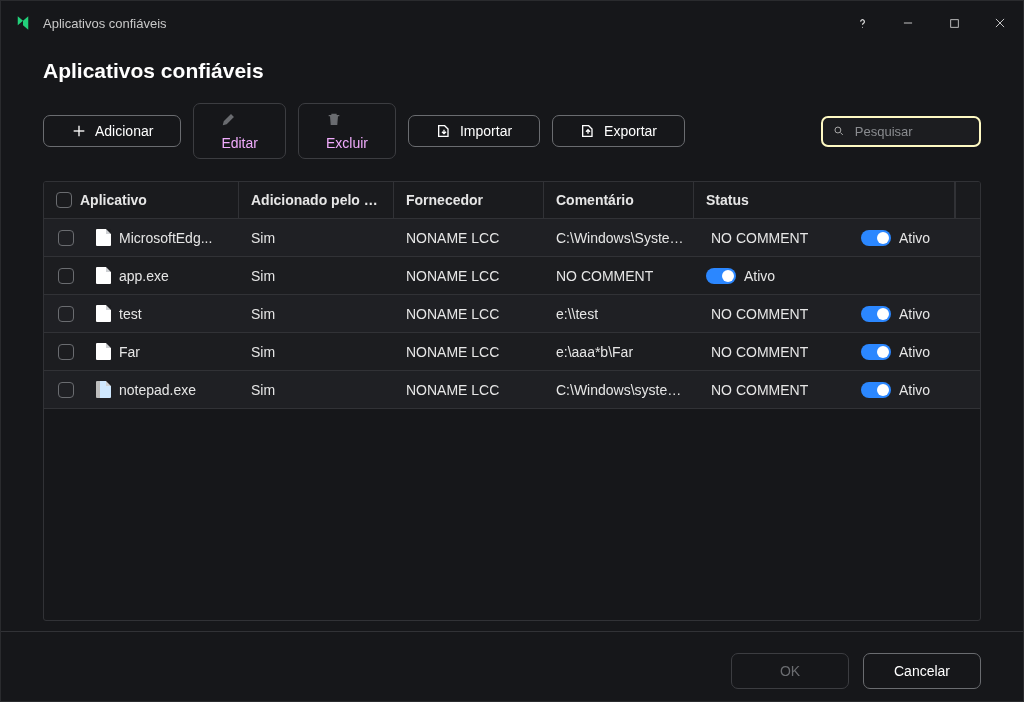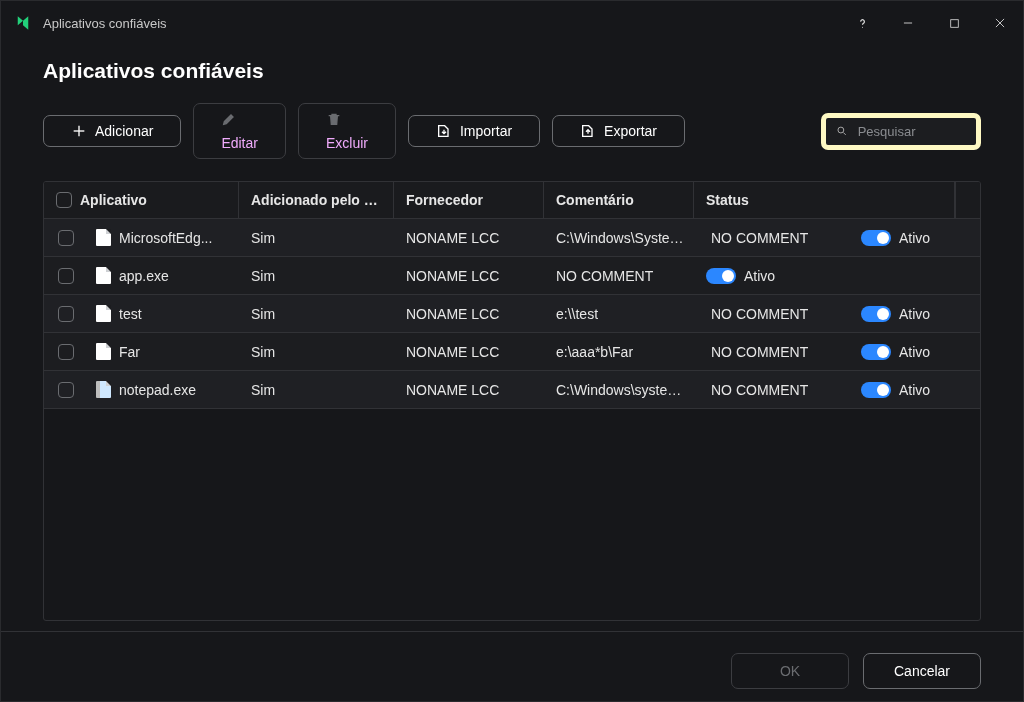--- a/index.html
+++ b/index.html
@@ -74,21 +74,21 @@
     cursor: default;
     flex-direction: column;
   }
   .btn svg { width: 16px; height: 16px; }
   .btn.disabled svg { stroke: #6a6c70; fill: #6a6c70; }
   .toolbar .spacer { flex: 1; }
   .search-box {
     display: flex;
     align-items: center;
     gap: 10px;
-    border: 5px solid #fef9c3;
+    border: 2px solid #fef9c3;
     border-radius: 7px;
     background: #1c1d20;
     padding: 6px 10px;
     width: 160px;
   }
   .search-box svg { width: 14px; height: 14px; }
   .search-box input {
     background: transparent;
     border: none;
     outline: none;

